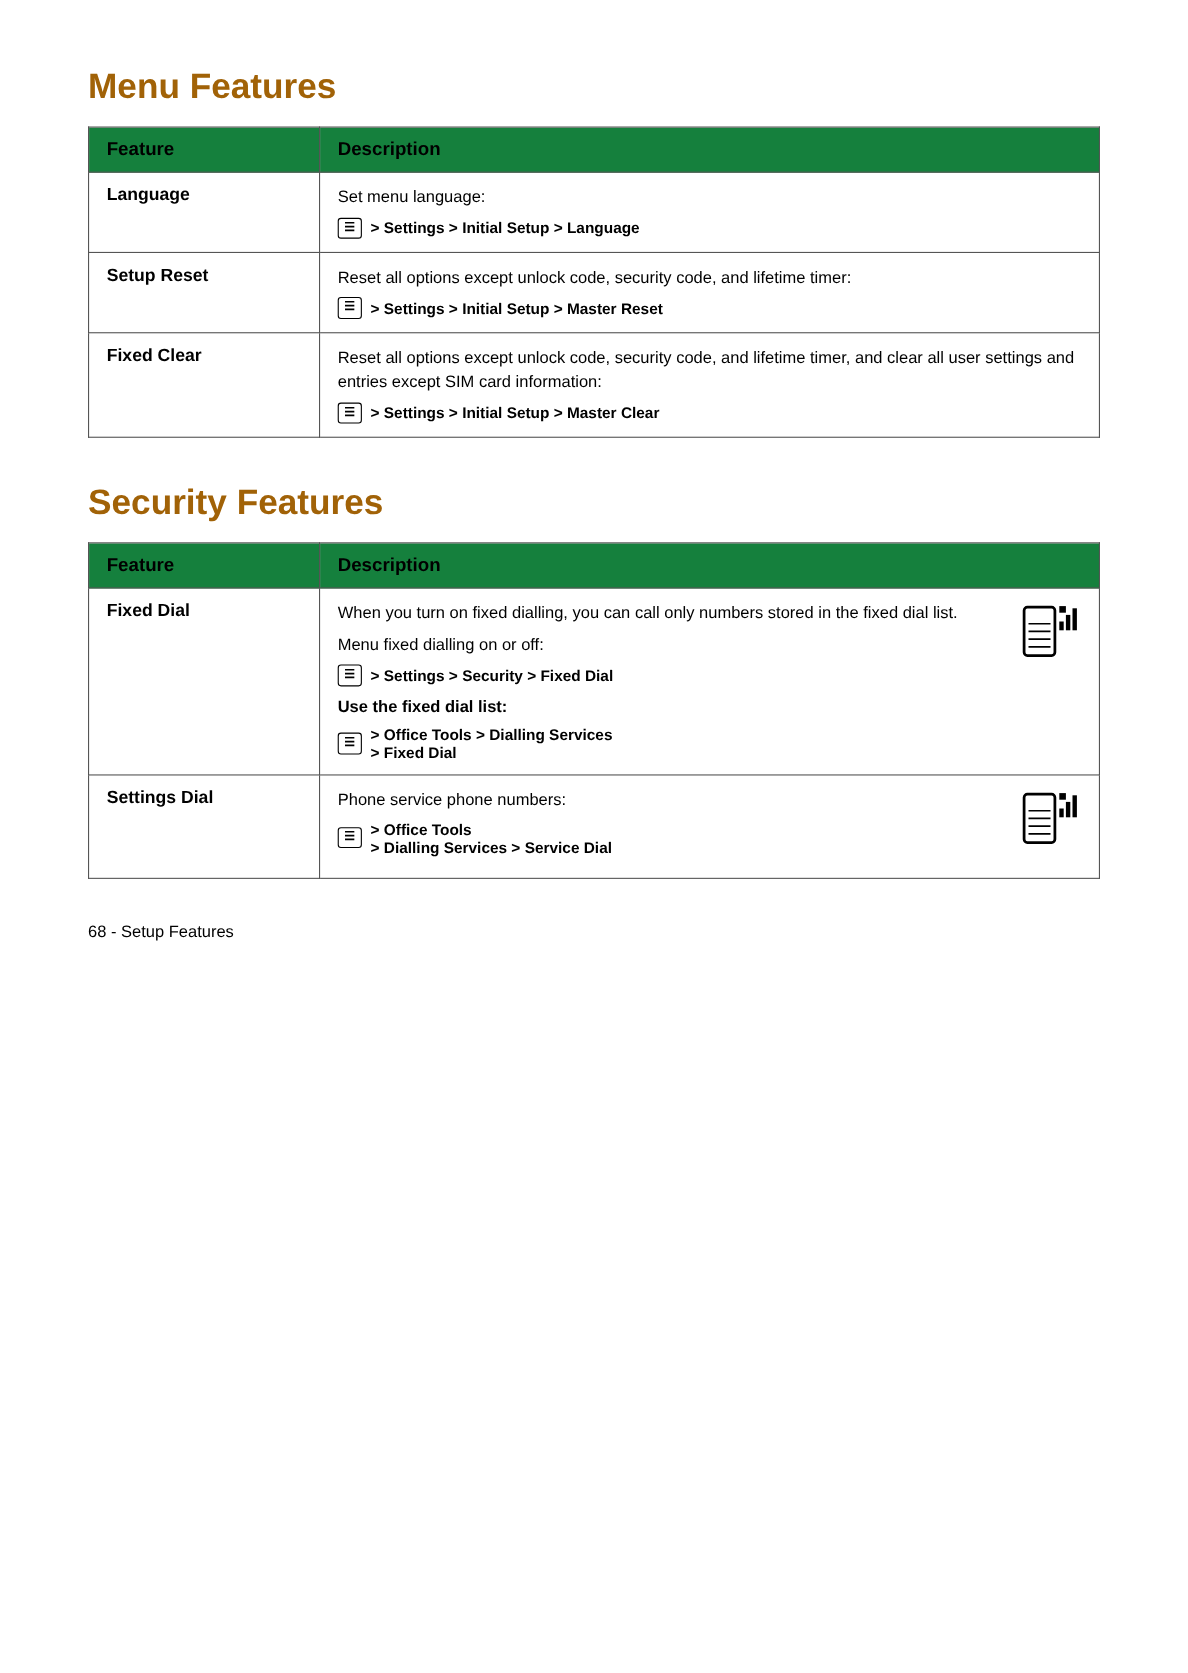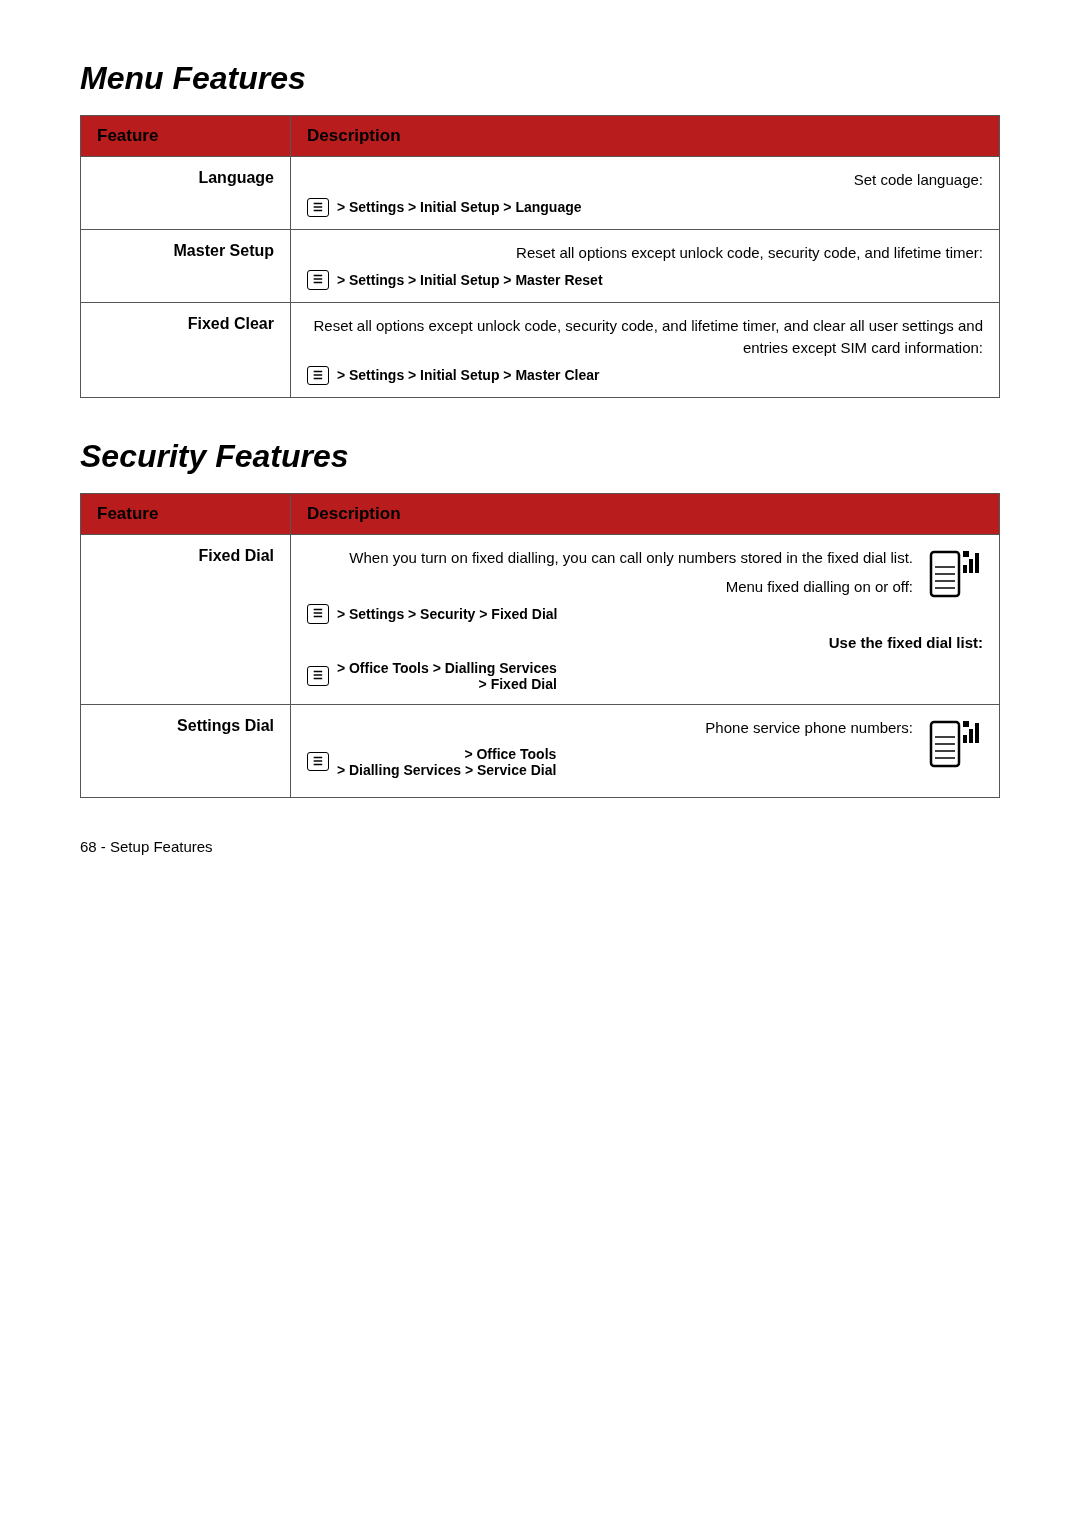--- a/index.html
+++ b/index.html
@@ -8,48 +8,46 @@
       background: #ffffff;
       font-family: Arial, Helvetica, sans-serif;
       font-size: 15px;
       color: #000000;
       width: 1080px;
       min-height: 1521px;
       padding: 60px 80px 60px 80px;
     }
 
     .section-title {
-      font-style: italic;
       font-weight: bold;
       font-size: 32px;
       margin-bottom: 18px;
-      color: #000000;
+      color: #a16207;
     }
 
     table {
       width: 100%;
       border-collapse: collapse;
       margin-bottom: 40px;
     }
 
     th {
-      background: #b91c1c;
+      background: #15803d;
       border: 1.5px solid #555;
       padding: 10px 16px;
       text-align: left;
       font-size: 17px;
       font-weight: bold;
     }
 
     td {
       border: 1.5px solid #555;
       padding: 12px 16px;
       vertical-align: top;
       font-size: 15px;
-      text-align: right;
     }
 
     td.feature-col {
       font-weight: bold;
       font-size: 16px;
       white-space: nowrap;
       width: 210px;
     }
 
     .menu-path {
@@ -111,30 +109,30 @@
     <tr>
       <th>Feature</th>
       <th>Description</th>
     </tr>
   </thead>
   <tbody>
 
     <tr>
       <td class="feature-col">Language</td>
       <td>
-        <div class="desc-para">Set code language:</div>
+        <div class="desc-para">Set menu language:</div>
         <div class="menu-path">
           <span class="menu-icon">☰</span>
           <span>&gt; Settings &gt; Initial Setup &gt; Language</span>
         </div>
       </td>
     </tr>
 
     <tr>
-      <td class="feature-col">Master Setup</td>
+      <td class="feature-col">Setup Reset</td>
       <td>
         <div class="desc-para">Reset all options except unlock code, security code, and lifetime timer:</div>
         <div class="menu-path">
           <span class="menu-icon">☰</span>
           <span>&gt; Settings &gt; Initial Setup &gt; Master Reset</span>
         </div>
       </td>
     </tr>
 
     <tr>

